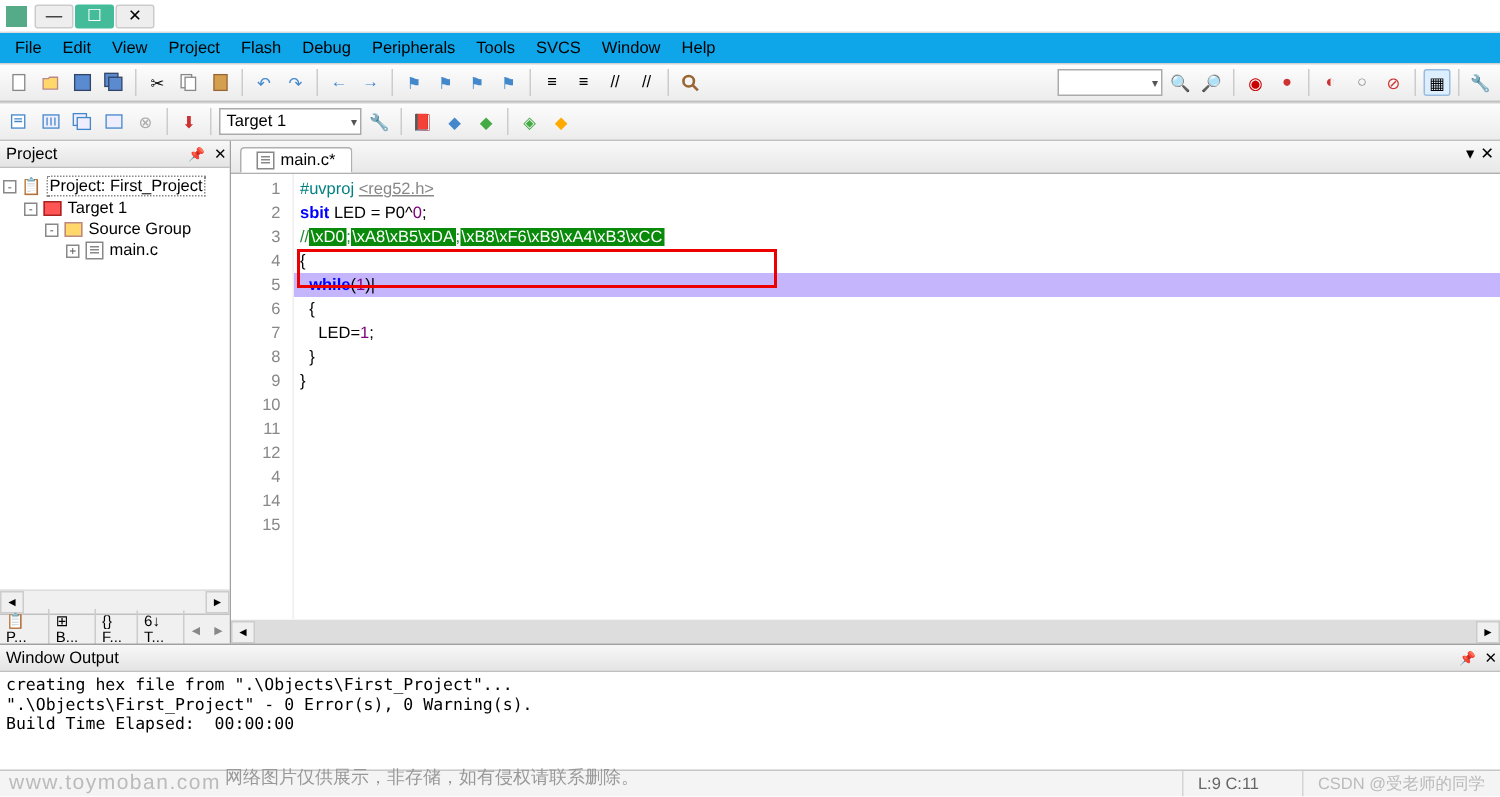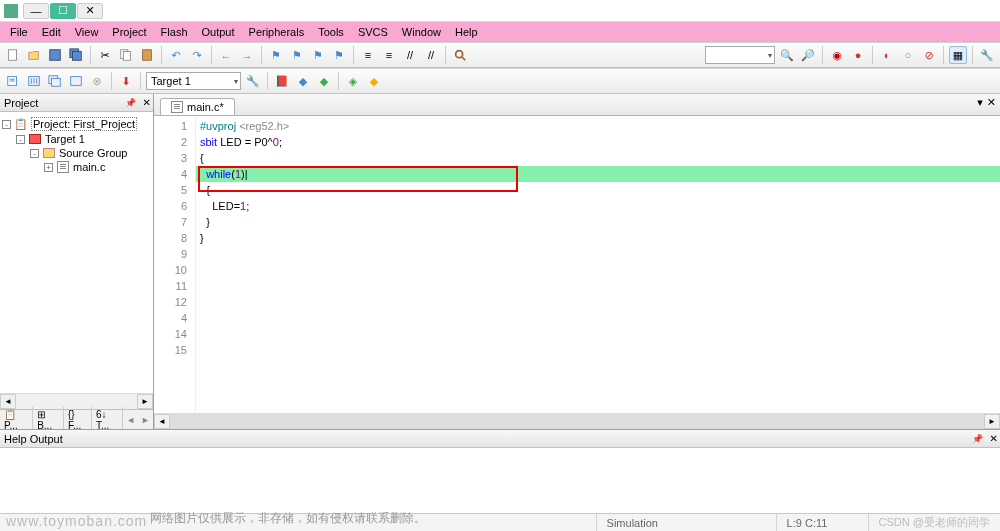--- a/index.html
+++ b/index.html
@@ -5,21 +5,21 @@
 * { margin: 0; padding: 0; box-sizing: border-box; font-family: "Segoe UI", Tahoma, sans-serif; font-size: 11px; }
 body { background: #fff; width: 1000px; height: 531px; overflow: hidden; display: flex; flex-direction: column; }
 .titlebar { height: 22px; background: #fff; display: flex; align-items: center; padding: 0 4px; border-bottom: 1px solid #ddd; }
 .titlebar .app-icon { width: 14px; height: 14px; background: #5a8; margin-right: 5px; }
 .titlebar .title { flex: 1; font-size: 11px; color: #000; }
 .titlebar .wc { display: flex; gap: 1px; }
 .titlebar .wc-btn { width: 26px; height: 16px; display: flex; align-items: center; justify-content: center; font-size: 11px; border: 1px solid #ccc; border-radius: 2px; }
 .titlebar .wc-minimize { background:#eee; }
 .titlebar .wc-maximize { background:#4b9; color:#fff; border-color:#4b9; }
 .titlebar .wc-close { background:#eee; }
-.menubar { height: 20px; display: flex; align-items: center; padding: 0 4px; gap: 2px; background: #f9a8d4; }
+.menubar { height: 20px; display: flex; align-items: center; padding: 0 4px; gap: 2px; background: #0ea5e9; }
 .menubar span { padding: 2px 6px; color: #000; }
 .toolbar { height: 26px; background: linear-gradient(#fdfdfd,#ececec); border-top:1px solid #d0d0d0; border-bottom:1px solid #c0c0c0; display:flex; align-items:center; padding:0 4px; gap:3px; }
 .tb-btn { width:18px; height:18px; border:1px solid transparent; border-radius:2px; display:inline-flex; align-items:center; justify-content:center; }
 .tb-sep { width:1px; height:18px; background:#ccc; margin:0 2px; }
 .tb-combo { height:18px; border:1px solid #aaa; background:#fff; display:inline-flex; align-items:center; padding:0 14px 0 4px; position:relative; min-width:60px; }
 .tb-combo::after { content:"▾"; position:absolute; right:2px; font-size:8px; color:#555; }
 .tb-btn svg { width:14px; height:14px; }
 .main-area { flex:1; display:flex; min-height:0; }
 .proj-panel { width:154px; border-right:1px solid #a0a0a0; display:flex; flex-direction:column; background:#fff; }
 .panel-title { height:18px; background:linear-gradient(#f8f8f8,#e4e4e4); border-bottom:1px solid #c0c0c0; padding:0 4px; display:flex; align-items:center; font-weight:normal; position:relative; }
@@ -39,61 +39,61 @@
 .ed-tabs { height:22px; background:linear-gradient(#f8f8f8,#e8e8e8); border-bottom:1px solid #b0b0b0; display:flex; align-items:flex-end; padding-left:6px; position:relative; }
 .ed-tab { background:#fff; border:1px solid #b0b0b0; border-bottom:none; padding:2px 10px; display:flex; align-items:center; gap:4px; border-radius:3px 3px 0 0; }
 .ed-tab-icon { width:12px; height:12px; background:#fff; border:1px solid #888; position:relative; }
 .ed-tab-icon::after { content:""; position:absolute; top:2px; left:2px; right:2px; height:1px; background:#888; box-shadow:0 2px #888, 0 4px #888; }
 .ed-tabs .wc-ed { position:absolute; right:4px; top:2px; display:flex; gap:4px; font-size:10px; }
 .code-area { flex:1; display:flex; font-family:Consolas,monospace; font-size:12px; background:#fff; overflow:hidden; position:relative; }
 .gutter { width:42px; text-align:right; padding:2px 8px 2px 0; color:#888; background:#fff; border-right:1px solid #eee; }
 .gutter div { line-height:16px; }
 .code { flex:1; padding:2px 0; position:relative; }
 .code-line { line-height:16px; white-space:pre; padding-left:4px; }
-.code-line.hl { background:#86efac; }
+.code-line.hl { background:#c4b5fd; }
 .kw-pp { color:#008080; }
-.kw-str { color:#888; }
-.kw-blue { color:#0000ff; }
+.kw-str { color:#888;text-decoration:underline; }
+.kw-blue { color:#0000ff;font-weight:bold; }
 .kw-id { color:#000; }
 .kw-num { color:#800080; }
 .kw-txt { color:#000; }
 .comment-bg { background:#0a8a0a; color:#fff; padding:0 1px; }
 .comment-slash { color:#228833; }
 .red-box { position:absolute; left:2px; top:50px; width:320px; height:26px; border:2px solid #e00; pointer-events:none; }
 .cursor-box { display:inline-block; }
 .mini-scroll { height:16px; background:#f0f0f0; border-top:1px solid #ddd; display:flex; }
 .mini-scroll .sb-btn { width:16px; text-align:center; border:1px solid #ccc; font-size:8px; line-height:14px; }
 .build-panel { border-top:1px solid #a0a0a0; display:flex; flex-direction:column; height:84px; }
 .build-content { flex:1; background:#fff; font-family:Consolas,monospace; font-size:11px; padding:2px 4px; white-space:pre; overflow:hidden; }
 .watermark { position:absolute; left:6px; bottom:2px; color:#bbb; font-size:14px; letter-spacing:1px; z-index:50; }
 .cn-desc { position:absolute; left:150px; bottom:4px; color:#999; font-size:12px; z-index:50; }
 .statusbar { height:18px; background:#f4f4f4; border-top:1px solid #c8c8c8; display:flex; align-items:center; font-size:10px; color:#666; position:relative; }
 .status-seg { padding:0 10px; border-left:1px solid #d4d4d4; height:100%; display:flex; align-items:center; }
 .status-seg.first { border-left:none; flex:1; }
-.status-right { color:#bbb;margin-left:12px; }
+.status-right { color:#bbb; }
 </style>
 </head>
 <body>
 
 <div class="titlebar">
   <span class="app-icon"></span>
   <div class="wc">
     <span class="wc-btn wc-minimize">—</span>
     <span class="wc-btn wc-maximize">☐</span>
     <span class="wc-btn wc-close">✕</span>
   </div>
 </div>
 
 <div class="menubar" id="menubar">
     <span>File</span>
     <span>Edit</span>
     <span>View</span>
     <span>Project</span>
     <span>Flash</span>
-    <span>Output</span>
+    <span>Debug</span>
     <span>Peripherals</span>
     <span>Tools</span>
     <span>SVCS</span>
     <span>Window</span>
     <span>Help</span>
   </div>
 
 <div class="toolbar">
   <span class="tb-btn">
       <svg viewBox="0 0 16 16">
@@ -291,20 +291,21 @@
           <div>4</div>
           <div>14</div>
           <div>15</div>
         </div>
       <div class="code" id="code">
         <div class="red-box"></div>
       <div class="code-line "><span class="kw-pp">#uvproj</span> <span class="kw-str">&lt;reg52.h&gt;</span></div>
           <div class="code-line "></div>
           <div class="code-line "><span class="kw-blue">sbit</span> <span class="kw-id">LED</span> <span class="kw-txt">= P0^</span><span class="kw-num">0</span><span class="kw-txt">;</span></div>
           <div class="code-line "></div>
+          <div class="code-line "><span class="comment-slash">//</span><span class="comment-bg">\xD0</span><span class="comment-slash">;</span><span class="comment-bg">\xA8\xB5\xDA</span><span class="comment-slash">;</span><span class="comment-bg">\xB8\xF6\xB9\xA4\xB3\xCC</span></div>
           <div class="code-line "></div>
           <div class="code-line "><span class="kw-txt">{</span></div>
           <div class="code-line hl">  <span class="kw-blue">while</span><span class="kw-txt">(</span><span class="kw-num">1</span><span class="kw-txt">)</span><span class="cursor-box">|</span></div>
           <div class="code-line ">  <span class="kw-txt">{</span></div>
           <div class="code-line ">    <span class="kw-id">LED</span><span class="kw-txt">=</span><span class="kw-num">1</span><span class="kw-txt">;</span></div>
           <div class="code-line ">  <span class="kw-txt">}</span></div>
           <div class="code-line "><span class="kw-txt">}</span></div>
           <div class="code-line "></div>
           <div class="code-line "></div>
         </div>
@@ -312,27 +313,29 @@
     <div class="mini-scroll">
       <span class="sb-btn">◄</span>
         <span style="flex:1;background:#ddd"></span>
         <span class="sb-btn">►</span>
     </div>
   </div>
 </div>
 
 <div class="build-panel">
   <div class="panel-title">
-    <span>Help Output</span>
+    <span>Window Output</span>
     <span class="pin">📌</span>
     <span class="x">✕</span>
   </div>
+  <div class="build-content" id="buildout">creating hex file from ".\Objects\First_Project"...
+".\Objects\First_Project" - 0 Error(s), 0 Warning(s).
+Build Time Elapsed:  00:00:00</div>
 </div>
 
 <div class="statusbar">
   <div class="status-seg first"></div>
-  <div class="status-seg" style="min-width:180px">Simulation</div>
   <div class="status-seg" style="min-width:80px">L:9 C:11</div>
   <div class="status-seg status-right">CSDN @受老师的同学</div>
 </div>
 
 <span class="watermark">www.toymoban.com</span>
 <span class="cn-desc">网络图片仅供展示，非存储，如有侵权请联系删除。</span>
 
 </body></html>

